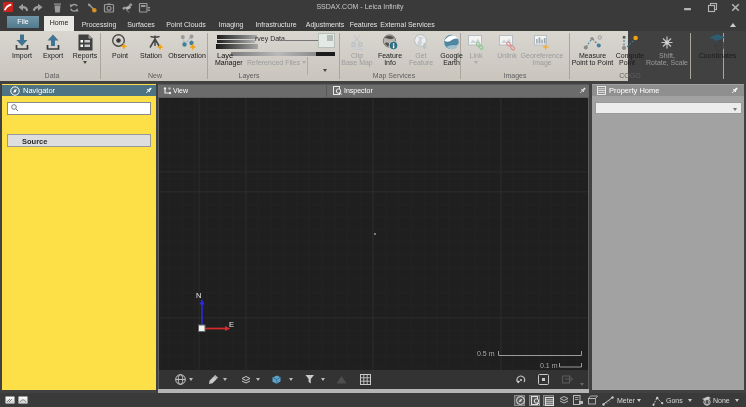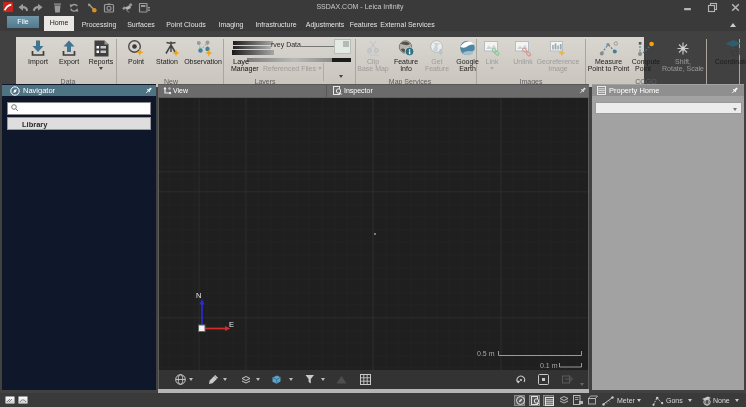--- a/index.html
+++ b/index.html
@@ -8,29 +8,29 @@
   svg{position:absolute;overflow:visible;}
   
   #titlebar{left:0;top:0;width:746px;height:15px;background:#3a3a3a;}
   #title{left:0;top:3px;width:720px;text-align:center;font-size:7px;color:#c9c9c9;}
   
   #tabrow{left:0;top:15px;width:746px;height:16px;background:#3a3a3a;}
   .tab{position:absolute;top:3px;height:13px;font-size:7px;color:#e3e3e3;line-height:13px;text-align:center;}
   #tab-file{left:7px;top:1px;width:32px;height:12px;background:linear-gradient(#6f95a7,#527a8e);color:#fff;line-height:12px;}
   #tab-home{left:44px;top:1px;width:30px;height:15px;background:#e9e7e3;color:#1c1c1c;}
   
-  #ribbon{left:16px;top:31px;width:628px;height:50px;background:linear-gradient(#d9d6d0,#c9c5bd);margin-top:6px;}
+  #ribbon{left:0;top:31px;width:628px;height:50px;background:linear-gradient(#d9d6d0,#c9c5bd);}
   .gsep{position:absolute;top:2px;width:1px;height:46px;background:#aaa69e;}
   .glabel{position:absolute;top:41px;font-size:7px;color:#5e5e5e;width:80px;text-align:center;}
   .rbtn{position:absolute;top:20.5px;text-align:center;font-size:7px;color:#1b1b1b;line-height:7px;}
   .dis{color:#9b9b9b !important;}
   .car{display:inline-block;width:0;height:0;border-left:2.5px solid transparent;border-right:2.5px solid transparent;border-top:3px solid #444;vertical-align:1px;}
   .dis .car{border-top-color:#aaa;}
   
-  #navpanel{left:2px;top:84px;width:154px;height:306px;background:#0f172a;}
+  #navpanel{left:2px;top:84px;width:154px;height:306px;background:#fde047;}
   .phead{position:absolute;left:0;top:1px;width:100%;height:11px;color:#fff;font-size:7.5px;line-height:11.5px;}
   #navhead{background:#4e7484;}
   #prophead{background:#8f8f8f;}
   #searchbox{left:5px;top:18px;width:142px;height:11px;background:#fff;border:1px solid #8a8a8a;}
   .navbtn{position:absolute;left:5px;width:144px;height:13px;background:#dedede;border:1px solid #989898;font-size:7.5px;font-weight:bold;color:#2a2a2a;line-height:13px;padding-left:14px;box-sizing:border-box;}
   
   #viewc{left:158px;top:84px;width:431px;height:309px;background:#5d5d5d;}
   #viewtabs{left:0;top:0;width:431px;height:13px;background:#585858;}
   .vtab{position:absolute;top:1px;height:12px;background:#6b6b6b;color:#fff;font-size:7px;line-height:12.5px;}
   #canvas{left:1px;top:14px;width:429px;height:272px;background:
@@ -292,21 +292,21 @@
         <rect x="3.1" y="0.2" width="1.8" height="3.2" fill="#fff"></rect>
         <rect x="2.2" y="3.4" width="3.6" height="1" fill="#fff"></rect>
         <path d="M4 4.4 L4 7" stroke="#fff" stroke-width="0.9"></path>
       </g>
     </svg>
   <div class="abs" id="searchbox"></div>
   <svg width="8" height="8" style="left:9px;top:20px;">
       <circle cx="3" cy="3" r="2.3" fill="none" stroke="#777" stroke-width="1"></circle>
       <path d="M4.7 4.7 L7 7" stroke="#777" stroke-width="1"></path>
     </svg>
-  <div class="navbtn" style="top:33px;">Library</div>
+  <div class="navbtn" style="top:50px;">Source</div>
 </div>
 
 <div class="abs" id="viewc">
   <div class="abs" id="viewtabs">
     <div class="vtab" style="left:0;width:168px;"><span style="margin-left:15px;">View</span></div>
     <div class="vtab" style="left:169px;width:262px;"><span style="margin-left:17px;">Inspector</span></div>
     <svg width="9" height="9" style="left:5px;top:3px;">
         <path d="M2 1 L2 6 L7 6" stroke="#e8e8e8" stroke-width="1.2" fill="none"></path>
         <circle cx="2" cy="1.5" r="1.2" fill="#e8e8e8"></circle>
         <circle cx="7" cy="6" r="1.2" fill="#e8e8e8"></circle>

